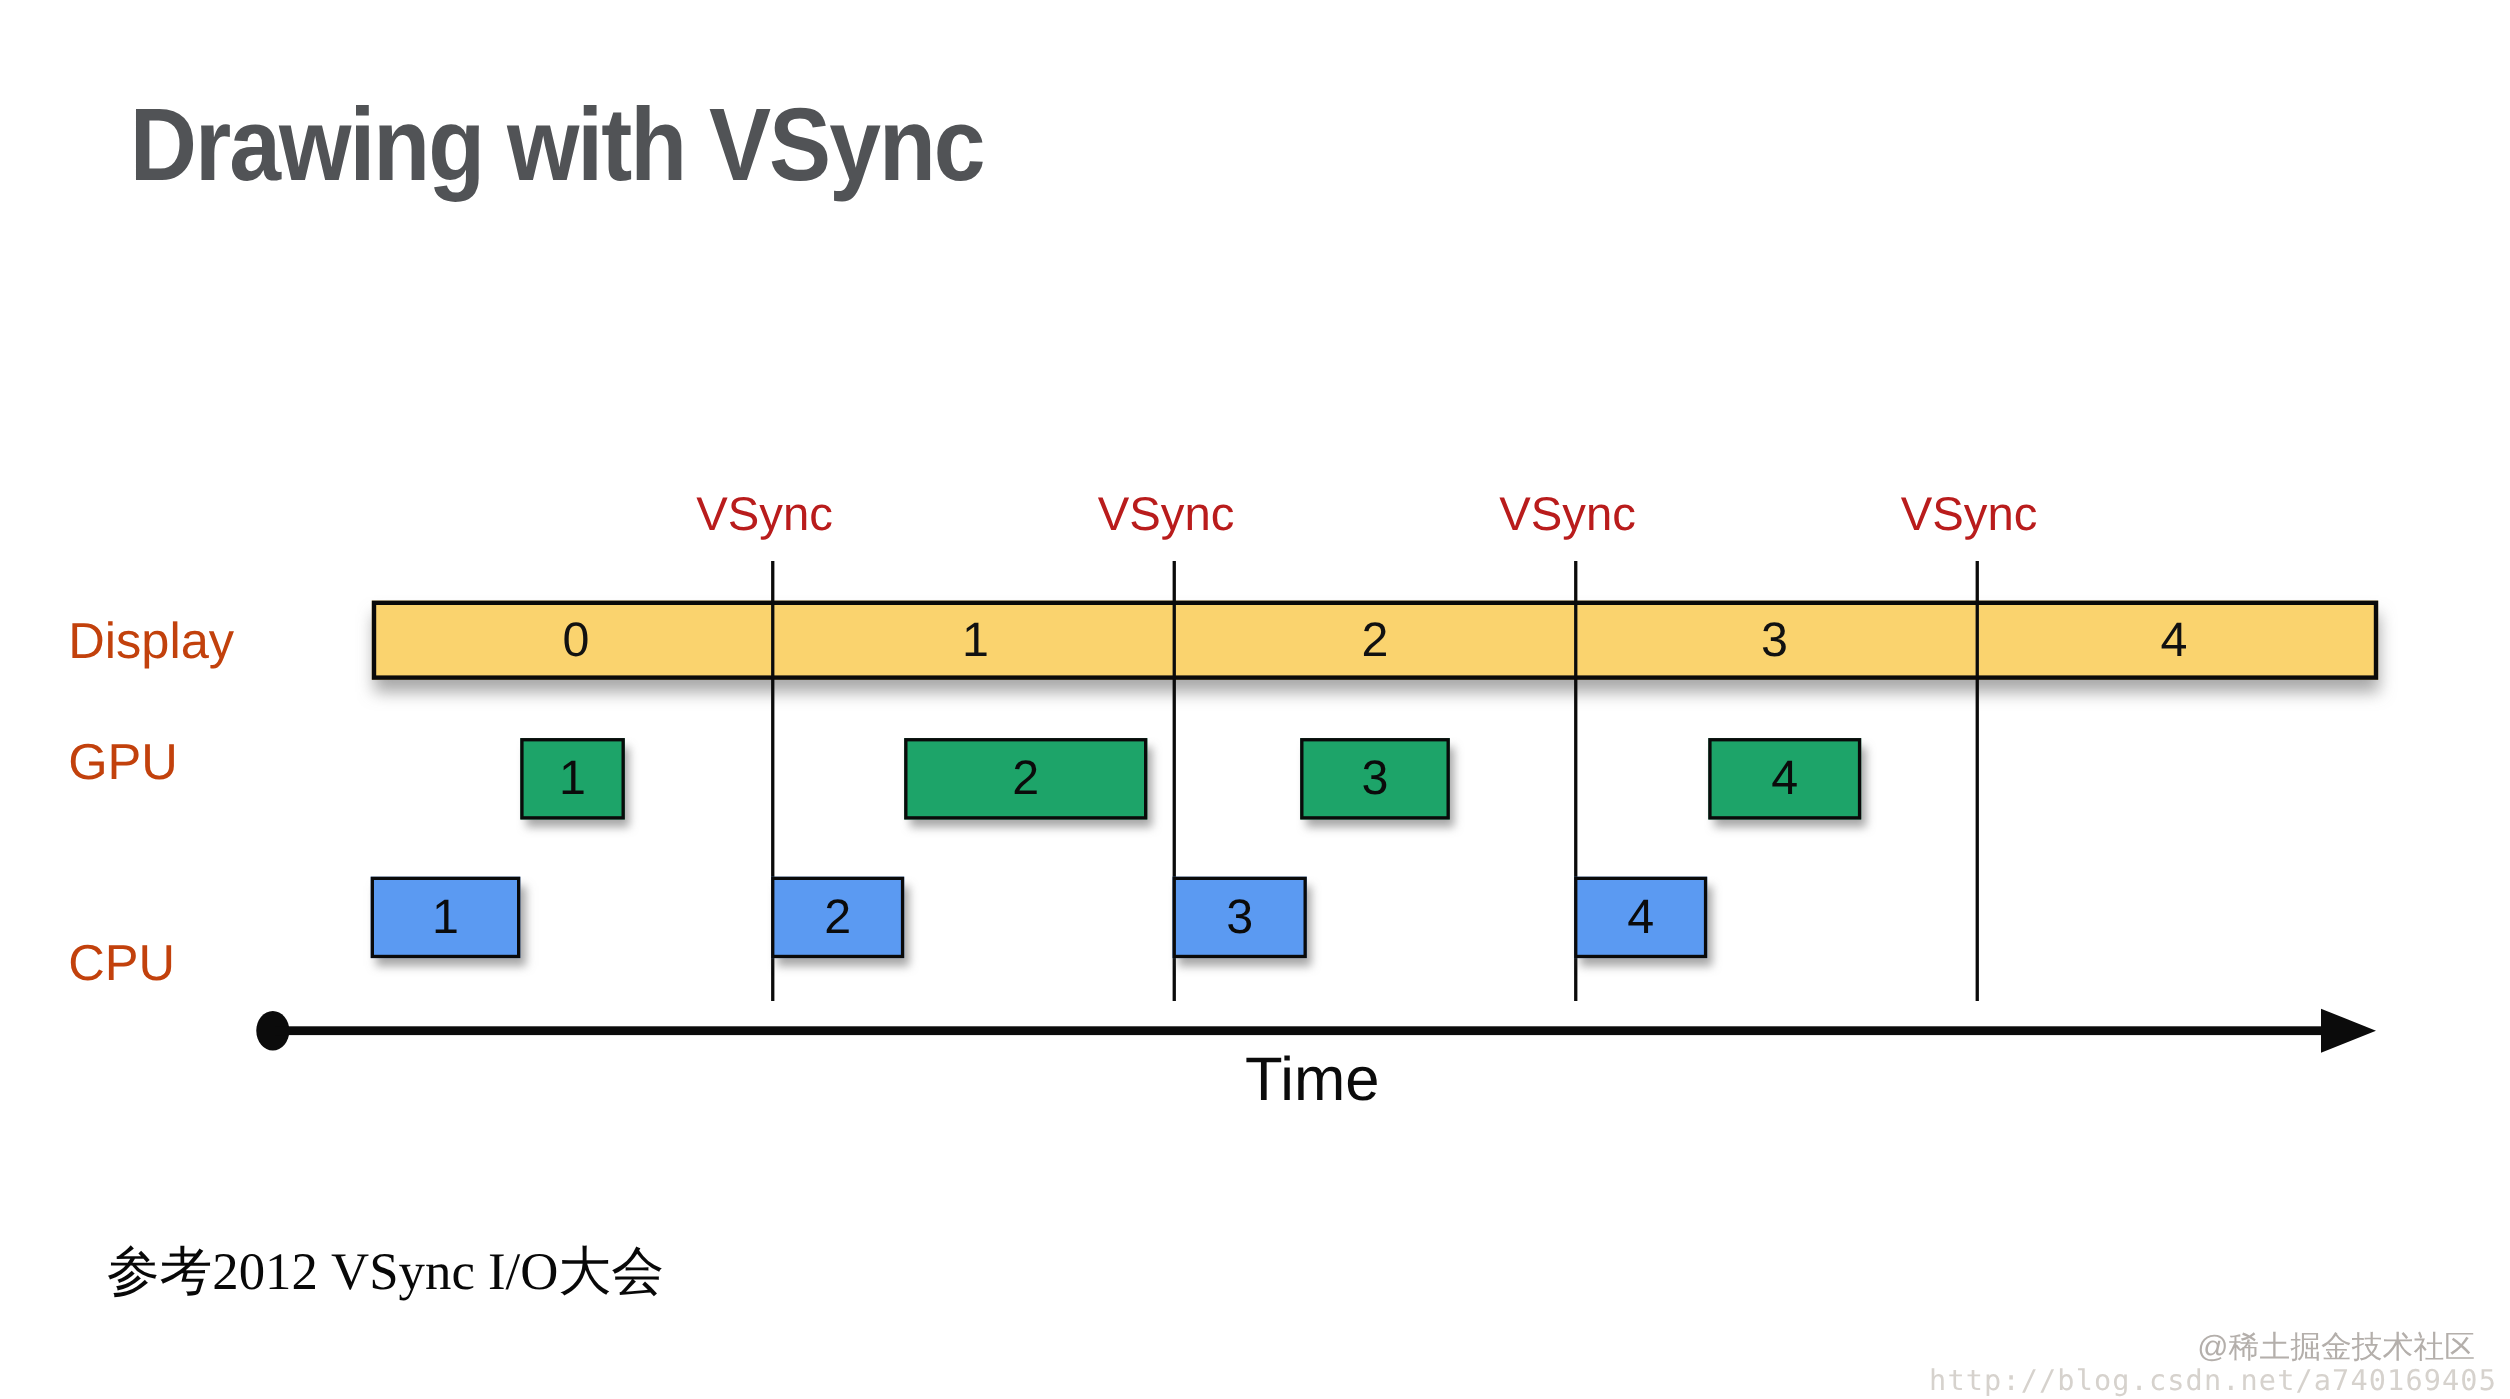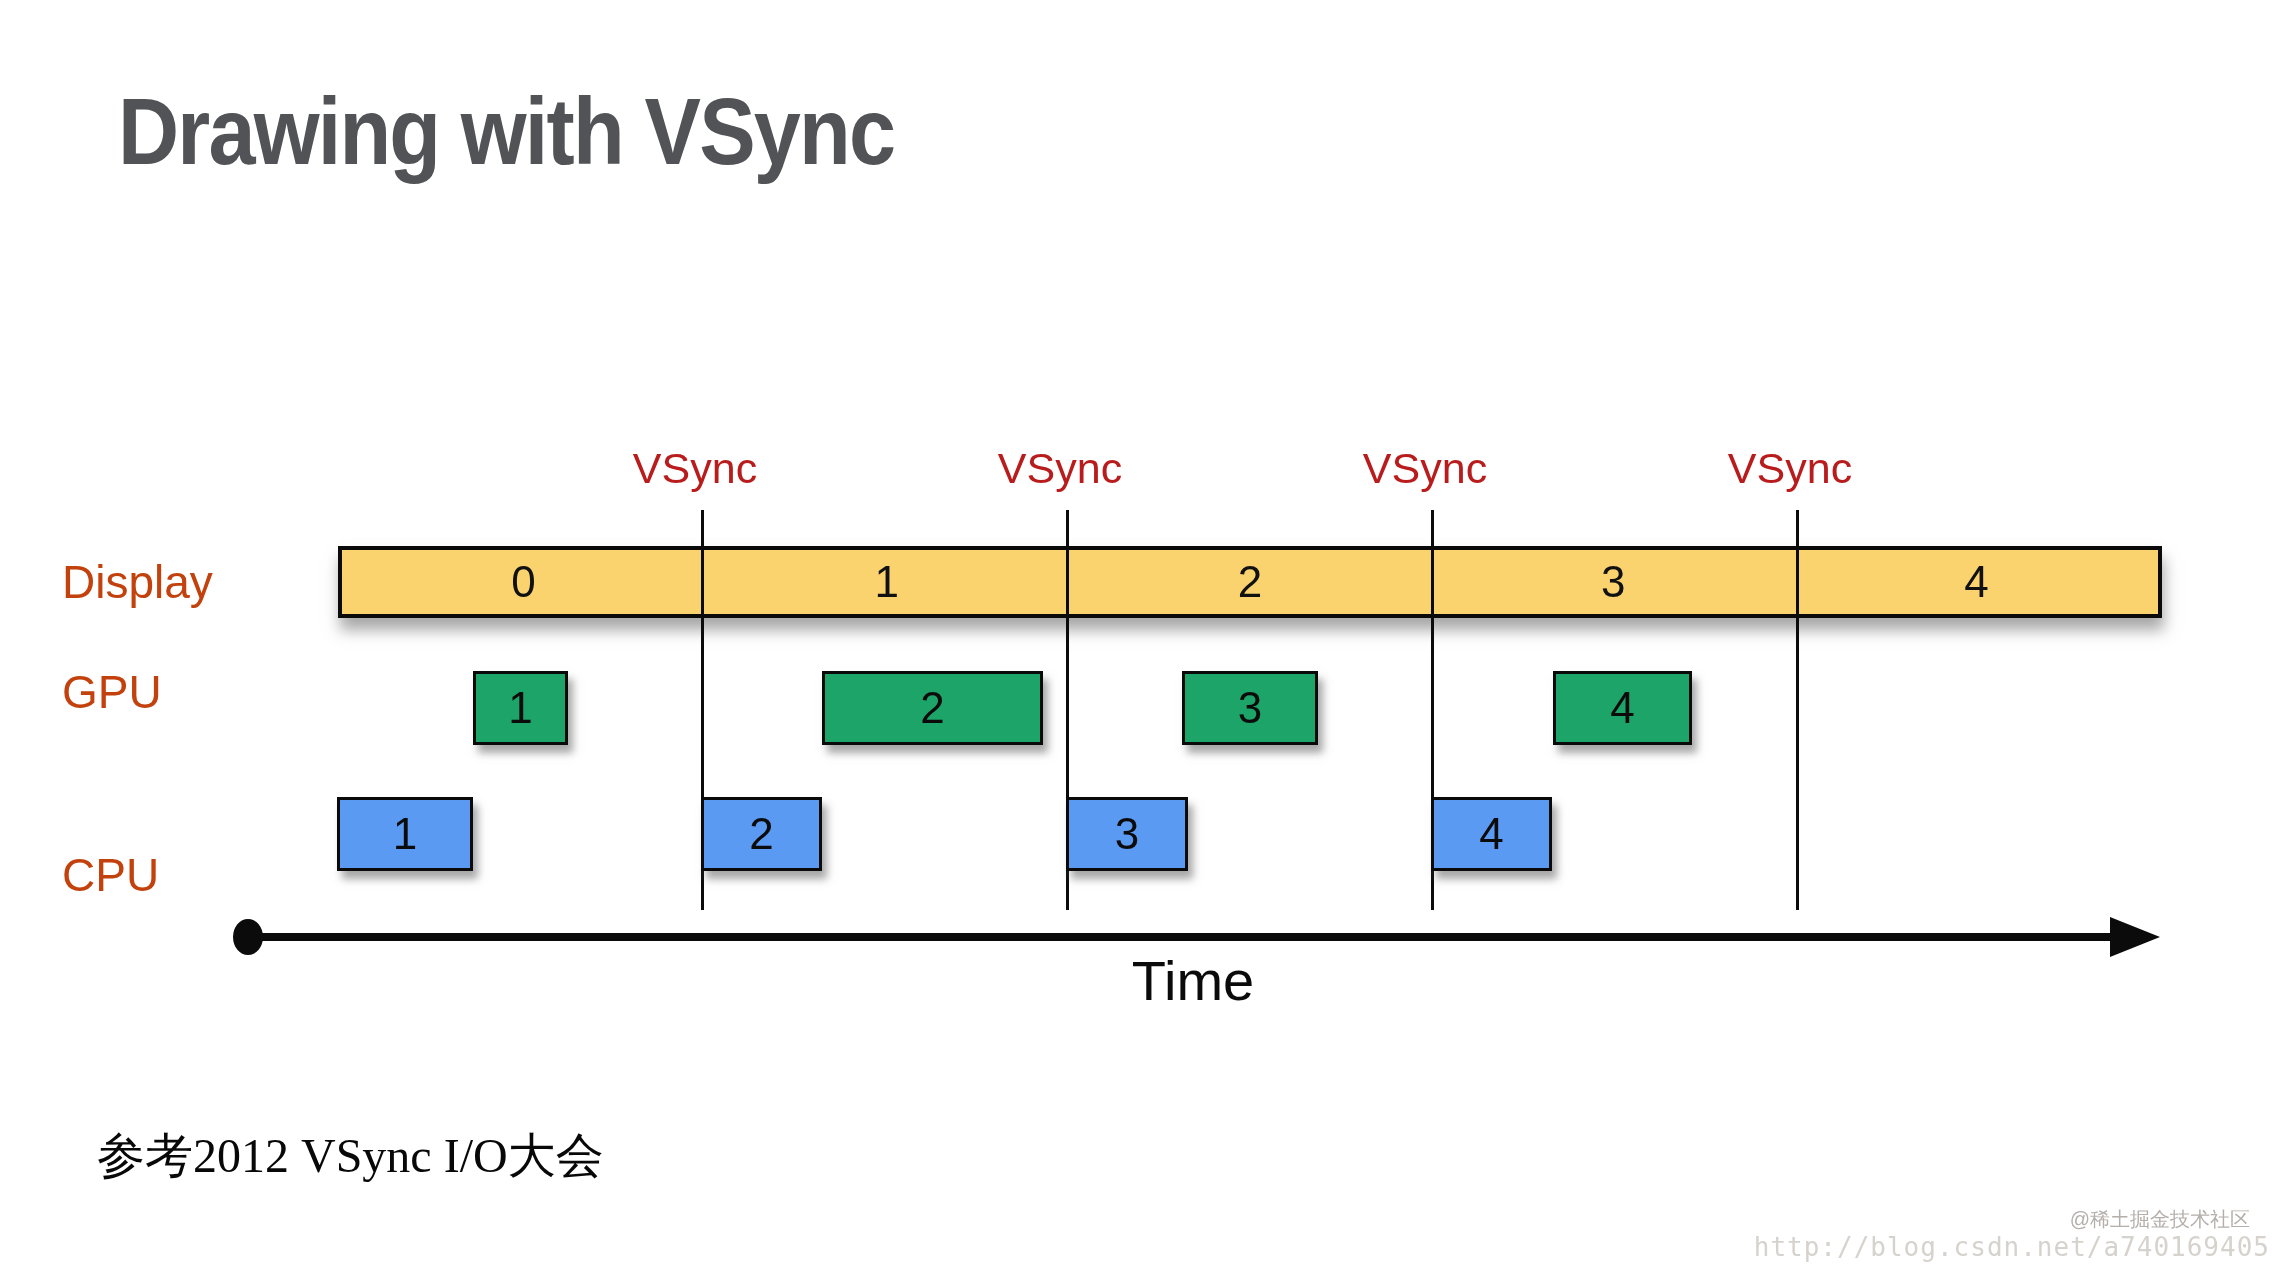--- a/index.html
+++ b/index.html
@@ -81,21 +81,21 @@
   }
   .footnote{
     position:absolute;left:97px;top:1124px;
     font-family:"Liberation Serif",serif;
     font-size:48px;color:#080808;white-space:nowrap;
   }
   .watermark{
     position:absolute;right:10px;top:1208px;text-align:right;line-height:1.18;
   }
   .wm-community{
-    font-size:20px;color:#b4afab;padding-right:20px;
+    font-size:28px;color:#b4afab;padding-right:20px;
   }
   .wm-url{
     font-family:"DejaVu Sans Mono",monospace;
     font-size:26px;color:#d6d2cd;letter-spacing:1px;
   }
 </style>
 </head>
 <body>
 
 <div class="slide">

